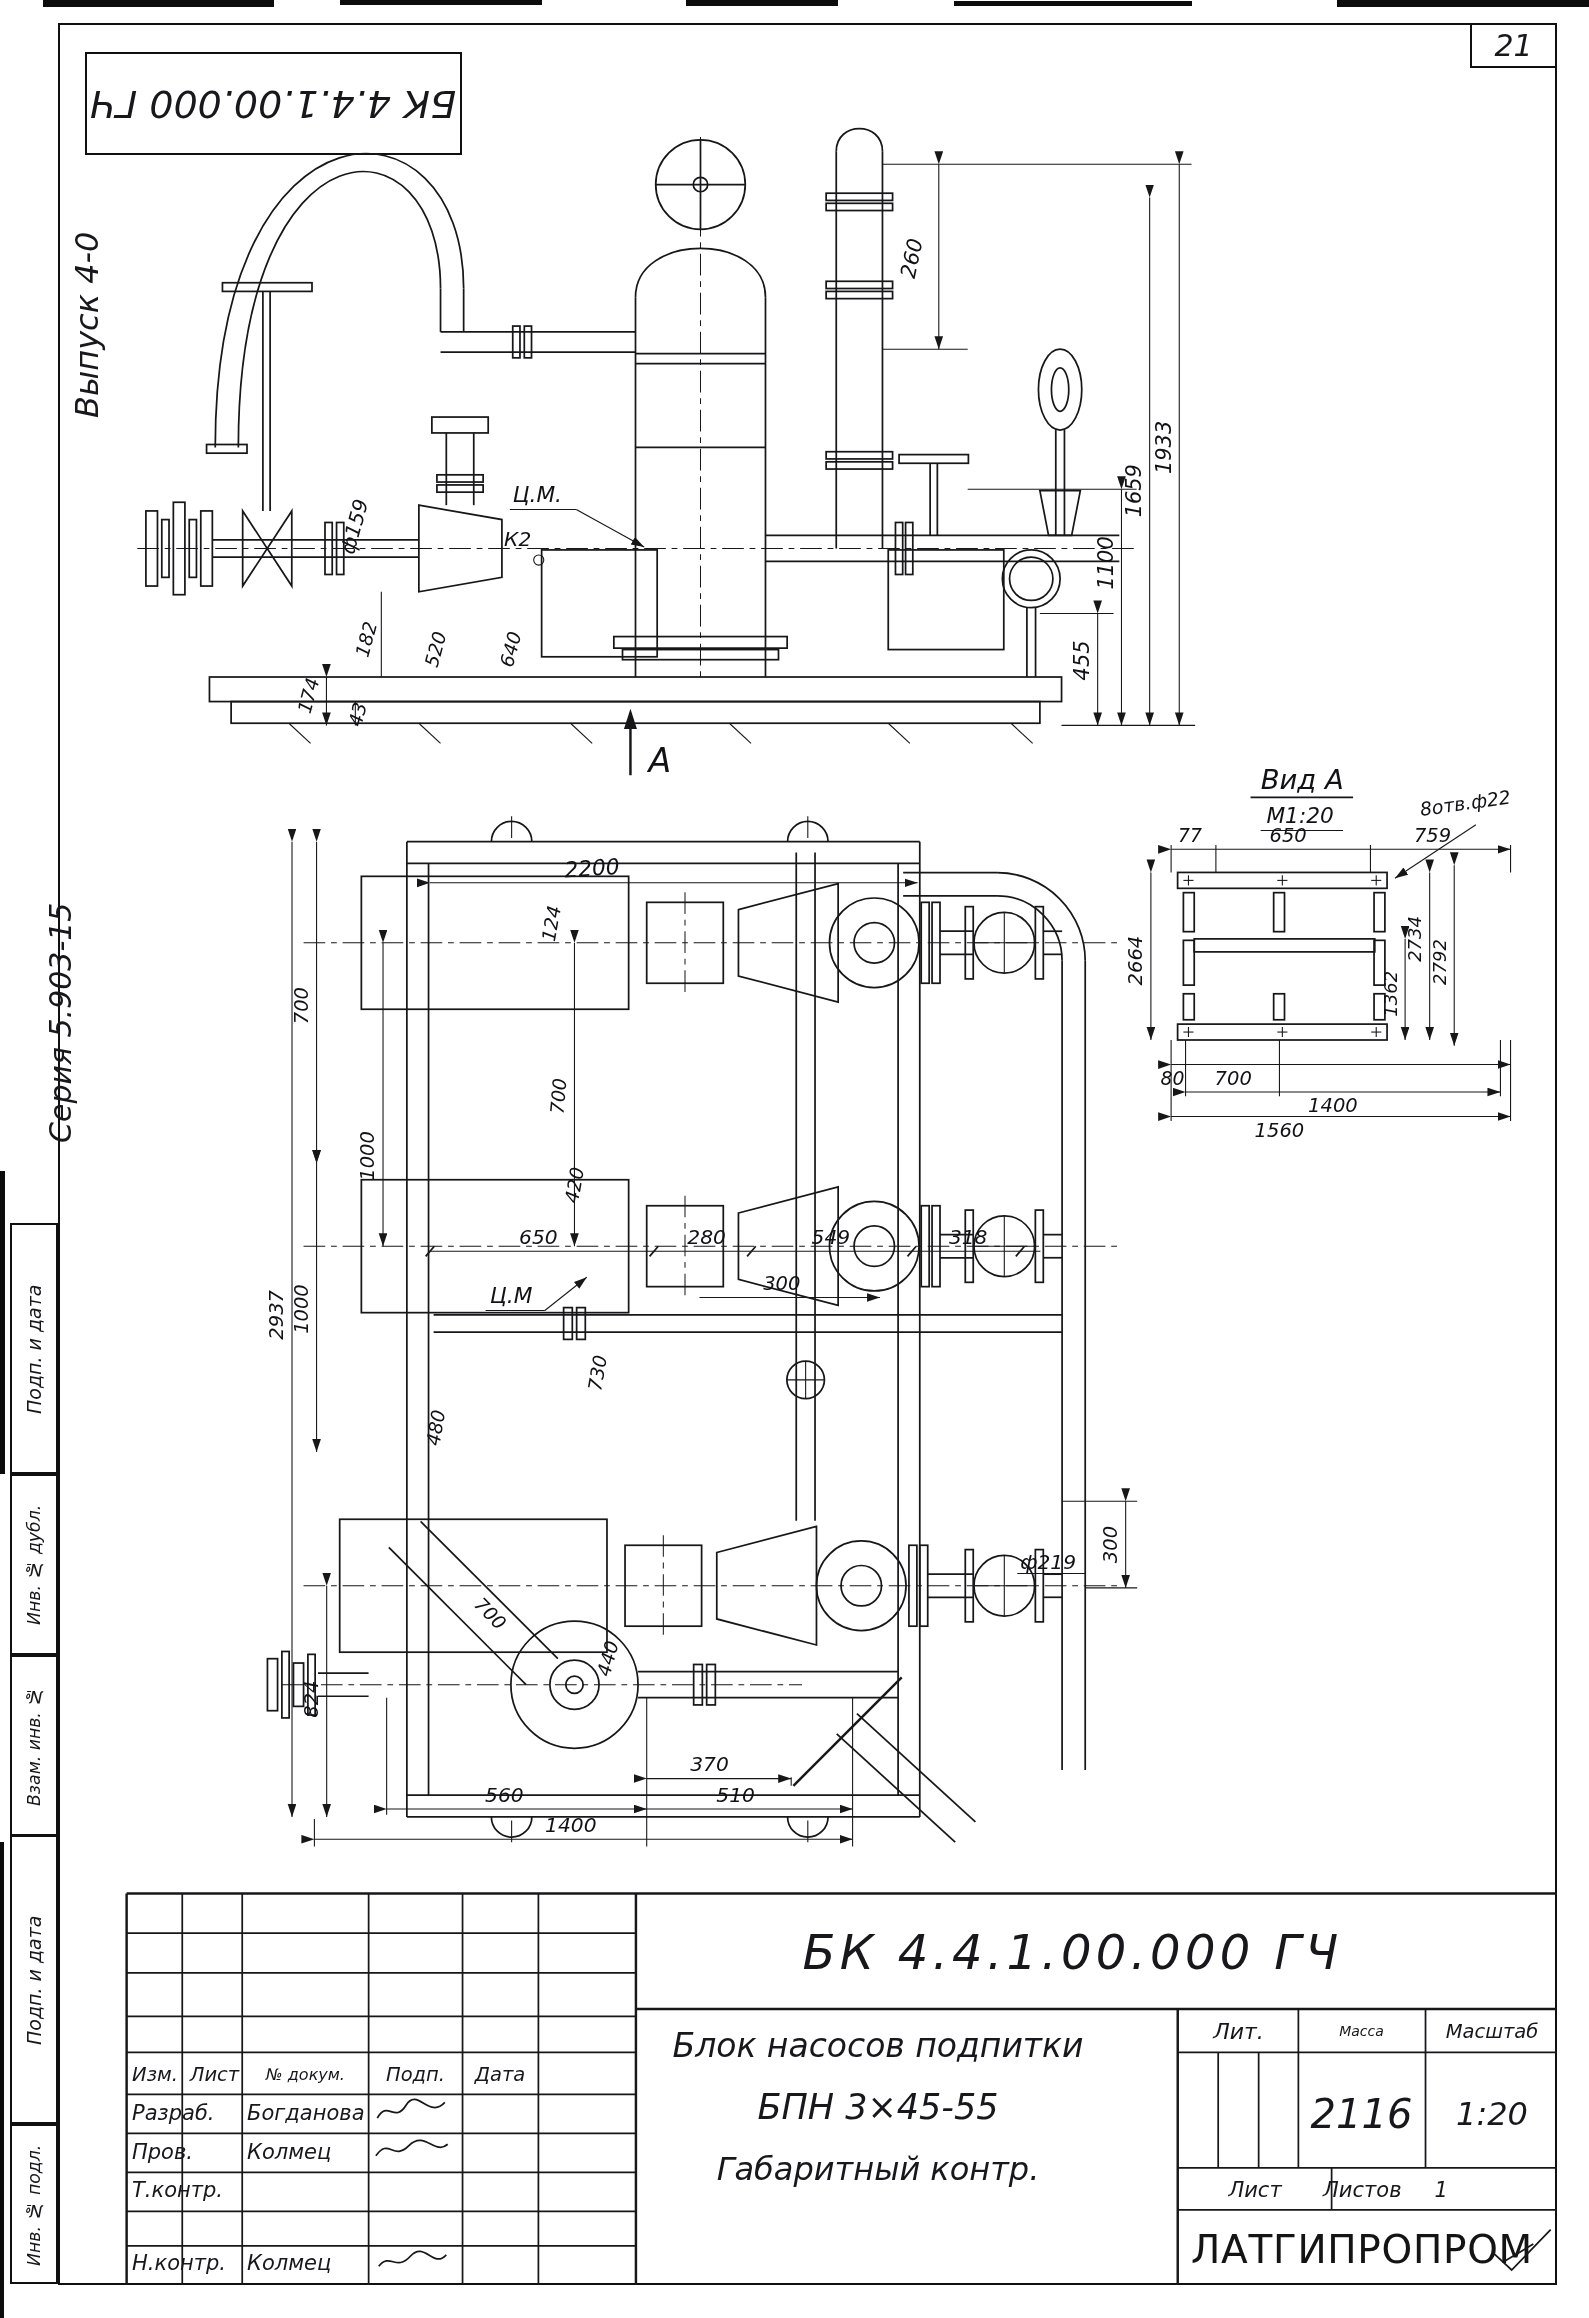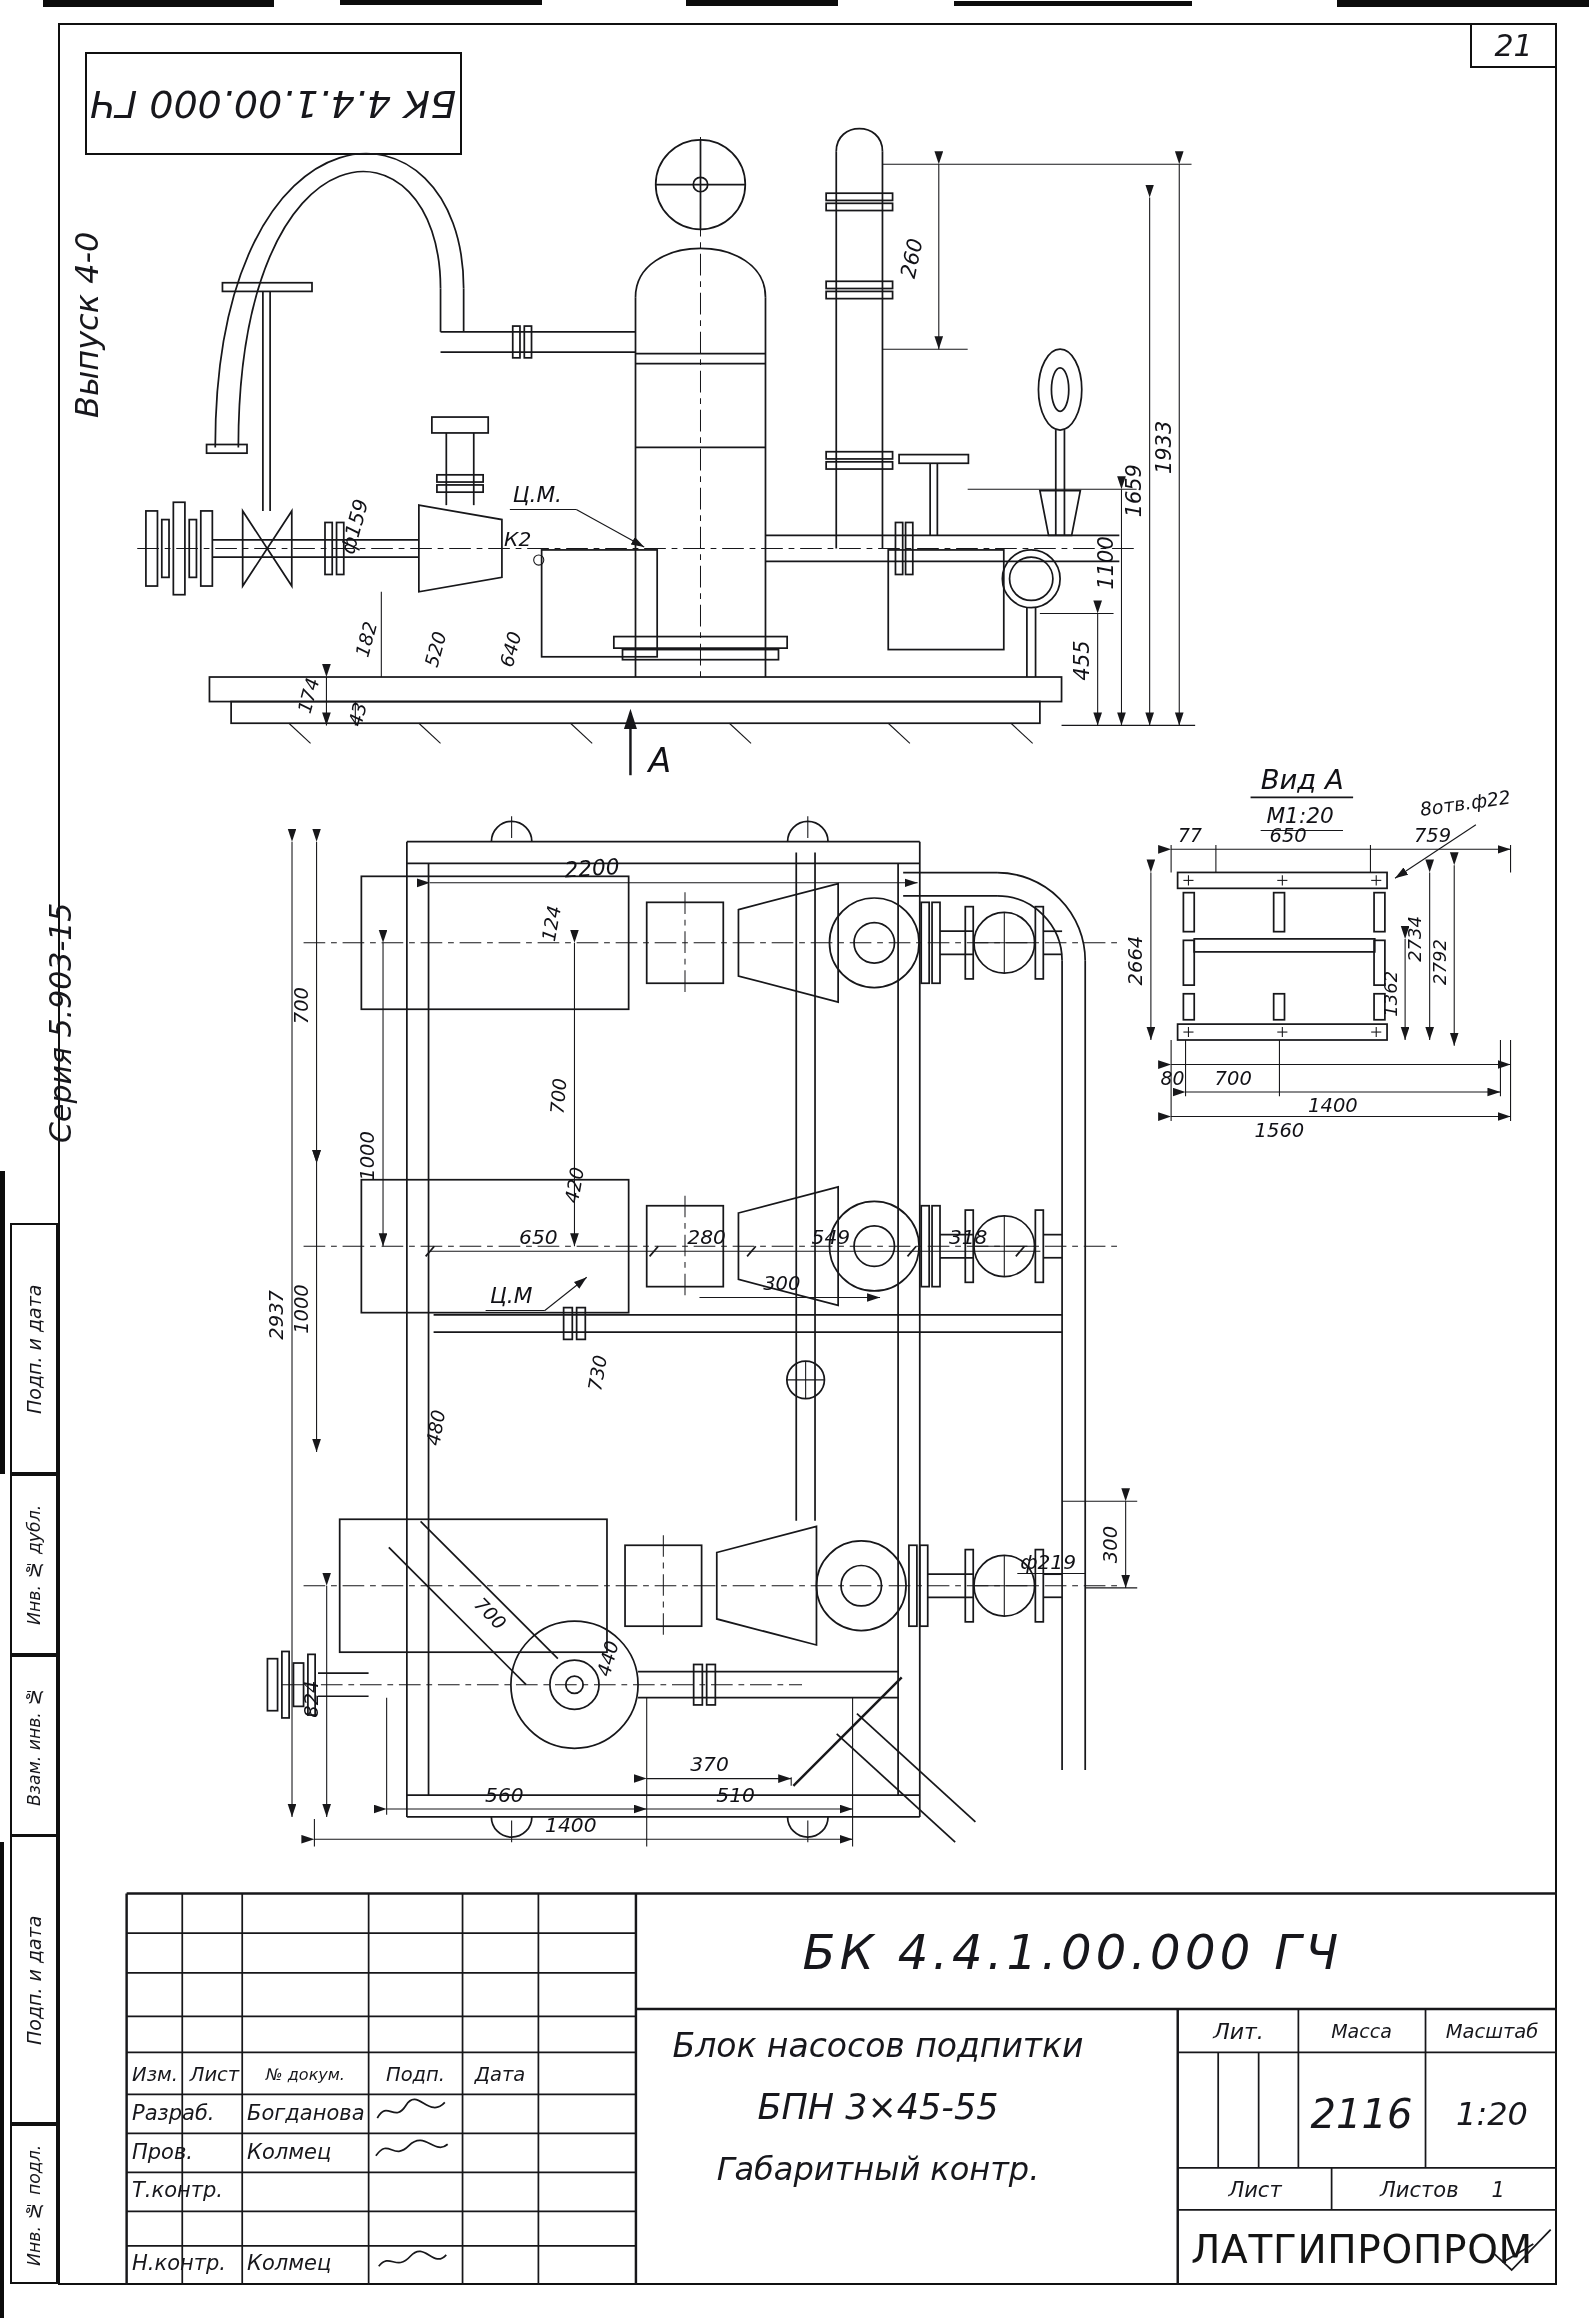--- a/index.html
+++ b/index.html
@@ -493,26 +493,26 @@
       <line class="ln" x1="1550" y1="458" x2="2075" y2="458"></line>
     </g>
   </svg>
 
   <div class="abs hand ctr" style="left:650px;top:1908px;width:845px;height:87px;font-size:48px;letter-spacing:4.3px;white-space:nowrap">БК 4.4.1.00.000 ГЧ</div>
   <div class="abs hand ctr" style="left:643px;top:2020px;width:470px;height:51px;font-size:33px;white-space:nowrap">Блок насосов подпитки</div>
   <div class="abs hand ctr" style="left:643px;top:2079px;width:470px;height:55px;font-size:35px;white-space:nowrap">БПН 3×45-55</div>
   <div class="abs hand ctr" style="left:643px;top:2143px;width:470px;height:52px;font-size:32px;white-space:nowrap">Габаритный контр.</div>
 
   <div class="abs hand ctr" style="left:1179px;top:2013px;width:119px;height:36px;font-size:22px">Лит.</div>
-  <div class="abs hand ctr" style="left:1298px;top:2013px;width:127px;height:36px;font-size:19px">Масса</div>
+  <div class="abs hand ctr" style="left:1298px;top:2013px;width:127px;height:36px;font-size:14px">Масса</div>
   <div class="abs hand ctr" style="left:1426px;top:2013px;width:132px;height:36px;font-size:19.5px">Масштаб</div>
   <div class="abs hand ctr" style="left:1298px;top:2088px;width:127px;height:51px;font-size:40px">2116</div>
   <div class="abs hand ctr" style="left:1426px;top:2088px;width:132px;height:51px;font-size:32px">1:20</div>
   <div class="abs hand ctr" style="left:1179px;top:2171px;width:152px;height:38px;font-size:21px">Лист</div>
-  <div class="abs ctr" style="left:1333px;top:2171px;width:219px;height:38px;gap:33px">
+  <div class="abs ctr" style="left:1276px;top:2171px;width:219px;height:38px;gap:33px">
     <span class="hand" style="font-size:21px">Листов</span>
     <span class="hand" style="font-size:21px">1</span>
   </div>
   <div class="abs" style="left:1191px;top:2227px;width:311px;height:51px;font-size:39px;font-family:'DejaVu Sans',sans-serif;letter-spacing:0.7px;white-space:nowrap">ЛАТГИПРОПРОМ</div>
   <svg style="left:1490px;top:2225px" width="65" height="51" viewBox="0 0 90 70">
     <path class="ln" d="M4,38 L30,62 L84,6 M20,50 L60,26"></path>
   </svg>
 
   <div class="abs hand ctr" style="left:129px;top:2055px;width:52px;height:38px;font-size:19.5px">Изм.</div>
   <div class="abs hand ctr" style="left:185px;top:2055px;width:59px;height:38px;font-size:19.5px">Лист</div>

